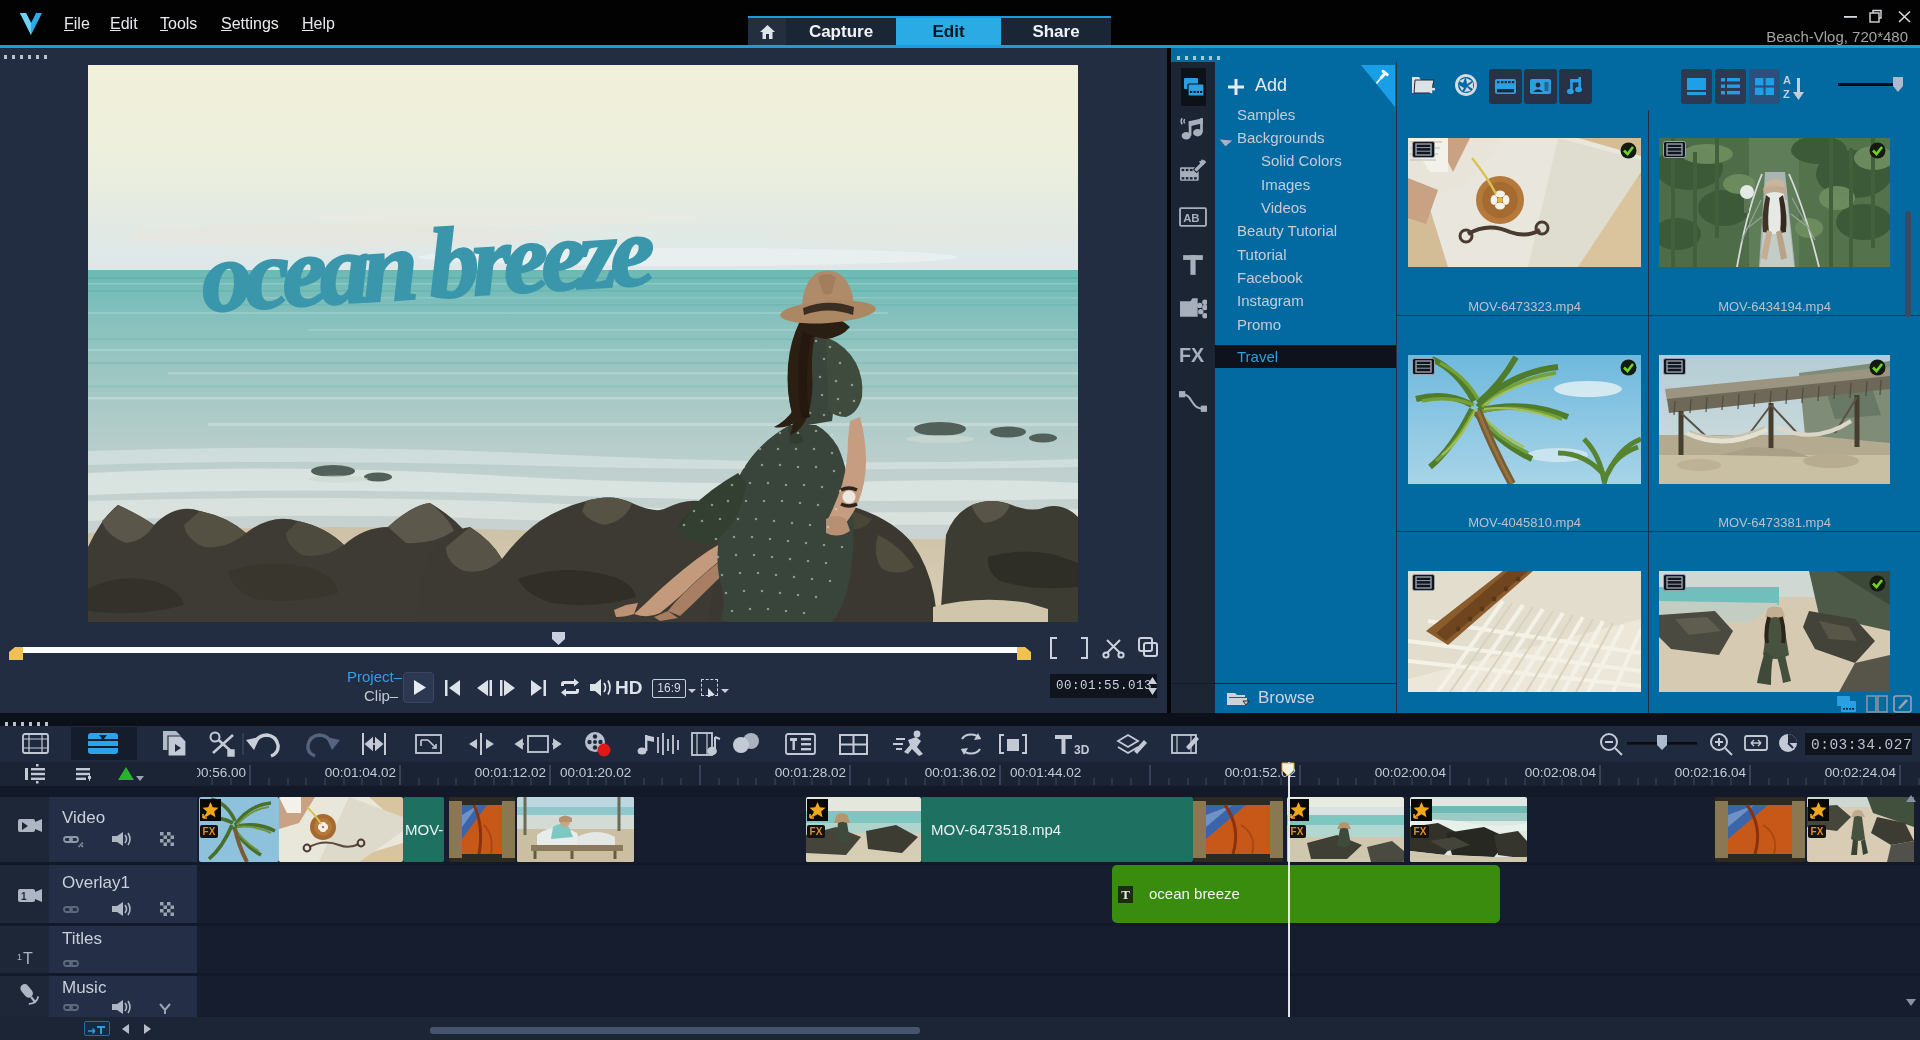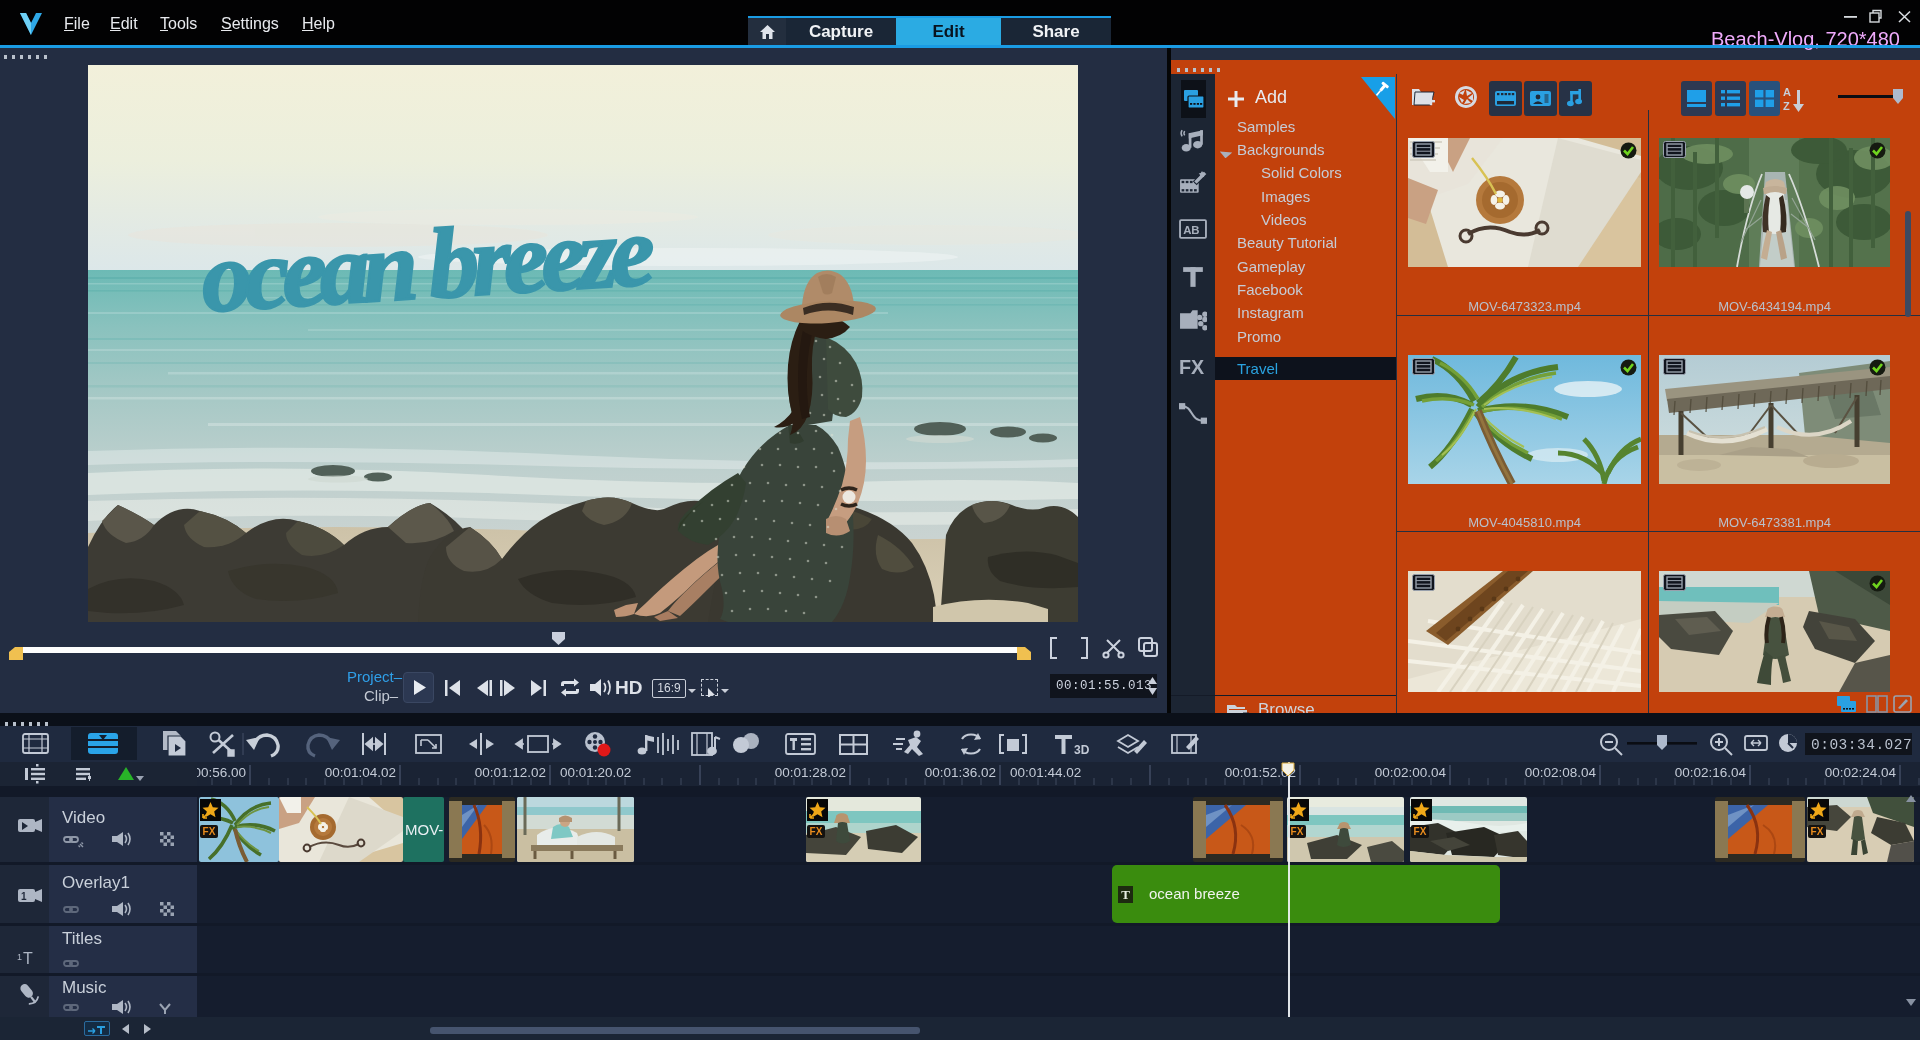--- a/index.html
+++ b/index.html
@@ -5,25 +5,25 @@
 *{margin:0;padding:0;box-sizing:border-box}
 html,body{width:1920px;height:1040px;overflow:hidden;background:#000;font-family:"Liberation Sans",sans-serif}
 .abs{position:absolute}
 #app{position:relative;width:1920px;height:1040px;background:#232d41}
 
 #topbar{position:absolute;left:0;top:0;width:1920px;height:48px;background:#020203}
 #topbar .menu{position:absolute;top:0;height:47px;line-height:47px;color:#e8eaee;font-size:16px}
 #topbar .menu u{text-decoration:underline}
 #blueline{position:absolute;left:0;top:45px;width:1920px;height:2.5px;background:#1a9ce4}
 .tab{position:absolute;top:16px;height:30px;border-top:2px solid #1a9ce4;text-align:center;font-size:17px;font-weight:bold;color:#f0f2f5;line-height:28px}
-#wtitle{position:absolute;top:28px;right:20px;color:#f0abfc;font-size:20px}
+#wtitle{position:absolute;top:28px;right:12px;color:#a3a3a3;font-size:15px}
 
 #preview{position:absolute;left:0;top:48px;width:1167px;height:665px;background:#232d42}
 #vdiv{position:absolute;left:1167px;top:48px;width:4px;height:665px;background:#050607}
-#library{position:absolute;left:1171px;top:60px;width:749px;height:764px;background:#c2410c}
+#library{position:absolute;left:1171px;top:48px;width:749px;height:764px;background:#0369a1}
 #darksplit{position:absolute;left:0;top:713px;width:1920px;height:13px;background:#0b1019}
 #timeline{position:absolute;left:0;top:726px;width:1920px;height:314px;background:#1f2a3f}
 .dots{position:absolute;height:4px;background-image:repeating-linear-gradient(90deg,#b9c1cc 0 3px,transparent 3px 8px)}
 
 #frame{position:absolute;left:88px;top:17px;width:990px;height:557px;overflow:hidden}
 
 #scrubmark{position:absolute;left:543px;top:583px;width:15px;height:15px}
 #scrubbar{position:absolute;left:16px;top:599px;width:1006px;height:6px;background:#fdfdfd}
 .trimh{position:absolute;top:599px;width:14px;height:14px}
 
@@ -519,21 +519,21 @@
 
  <div class="cat" style="top:58px;padding-left:22px">Samples</div>
  <svg class="abs" style="left:49px;top:86px" width="12" height="12" viewBox="0 0 12 12">
         <path d="M10.5 1.5 L10.5 10.5 L1.5 10.5 Z" fill="#aab1bd" transform="rotate(50 6 6)"></path>
       </svg>
  <div class="cat" style="top:81px;padding-left:22px">Backgrounds</div>
  <div class="cat" style="top:104px;padding-left:46px">Solid Colors</div>
  <div class="cat" style="top:128px;padding-left:46px">Images</div>
  <div class="cat" style="top:151px;padding-left:46px">Videos</div>
  <div class="cat" style="top:174px;padding-left:22px">Beauty Tutorial</div>
- <div class="cat" style="top:198px;padding-left:22px">Gameplay</div>
+ <div class="cat" style="top:198px;padding-left:22px">Tutorial</div>
  <div class="cat" style="top:221px;padding-left:22px">Facebook</div>
  <div class="cat" style="top:244px;padding-left:22px">Instagram</div>
  <div class="cat" style="top:268px;padding-left:22px">Promo</div>
  <div id="travelrow" style="padding-left:22px;line-height:23px">Travel</div>
  <div class="abs" style="left:0px;top:635px;width:225px;height:1px;background:#141b28"></div>
  <svg class="abs" style="left:55px;top:644px" width="24" height="18" viewBox="0 0 24 18">
         <g fill="#ccd2da">
           <path d="M1 1 H9 L11 3 H19 V5 H3 V13 H1 Z"></path>
           <path d="M3 6 H21 V13 H3 Z"></path>
           <path d="M17 9 H23 L20 13 Z" stroke="#1f2938" stroke-width="1"></path>
@@ -1288,20 +1288,21 @@
 <path d="M60 34 L90 28 L112 40 L96 56 L62 52 Z" fill="#3c3c33"></path>
 <path d="M30 20 C30 15 42 15 42 20 L44 26 L28 26 Z" fill="#b8946e"></path>
 <path d="M32 26 Q36 24 41 26 L44 44 Q36 49 30 44 Z" fill="#3e4a3c"></path>
         </svg></div>
 <svg class="abs" style="left:807px;top:73px" width="21" height="22" viewBox="0 0 21 22">
         <rect width="21" height="22" fill="#080808"></rect>
         <path d="M10.5 3 L12.8 8.3 L18.5 8.8 L14.2 12.6 L15.5 18.2 L10.5 15.2 L5.5 18.2 L6.8 12.6 L2.5 8.8 L8.2 8.3 Z" fill="#f0a818"></path>
         <path d="M3 19 L8 14 M3 19 L3 15 M3 19 L7 19" stroke="#f0a818" stroke-width="1.6"></path>
       </svg>
 <div class="fxbadge" style="left:807px;top:99px">FX</div>
+<div class="clip greenclip" style="left:921px;top:71px;width:272px;height:65px;line-height:65px;padding-left:10px;white-space:nowrap">MOV-6473518.mp4</div>
 <div class="clip" style="left:1193px;top:71px;width:90px;height:65px;background:#2c2a22">
 <svg width="90" height="65" viewBox="0 0 90 65">
           <rect x="0" y="4" width="13" height="57" fill="#8a7852"></rect>
           <rect x="77" y="4" width="13" height="57" fill="#8a7852"></rect>
 <g transform="translate(13,8)">
             <rect width="64" height="49" fill="#c85818"></rect>
             <path d="M0 0 L40 0 L0 34 Z" fill="#3c64a8"></path>
             <path d="M0 10 L26 0 L0 22 Z" fill="#6f92c4"></path>
             <path d="M19 0 Q35 22 27 49" fill="none" stroke="#8a3210" stroke-width="3"></path>
             <path d="M35 20 Q51 30 46 49" fill="none" stroke="#a04010" stroke-width="2" opacity="0.7"></path>

